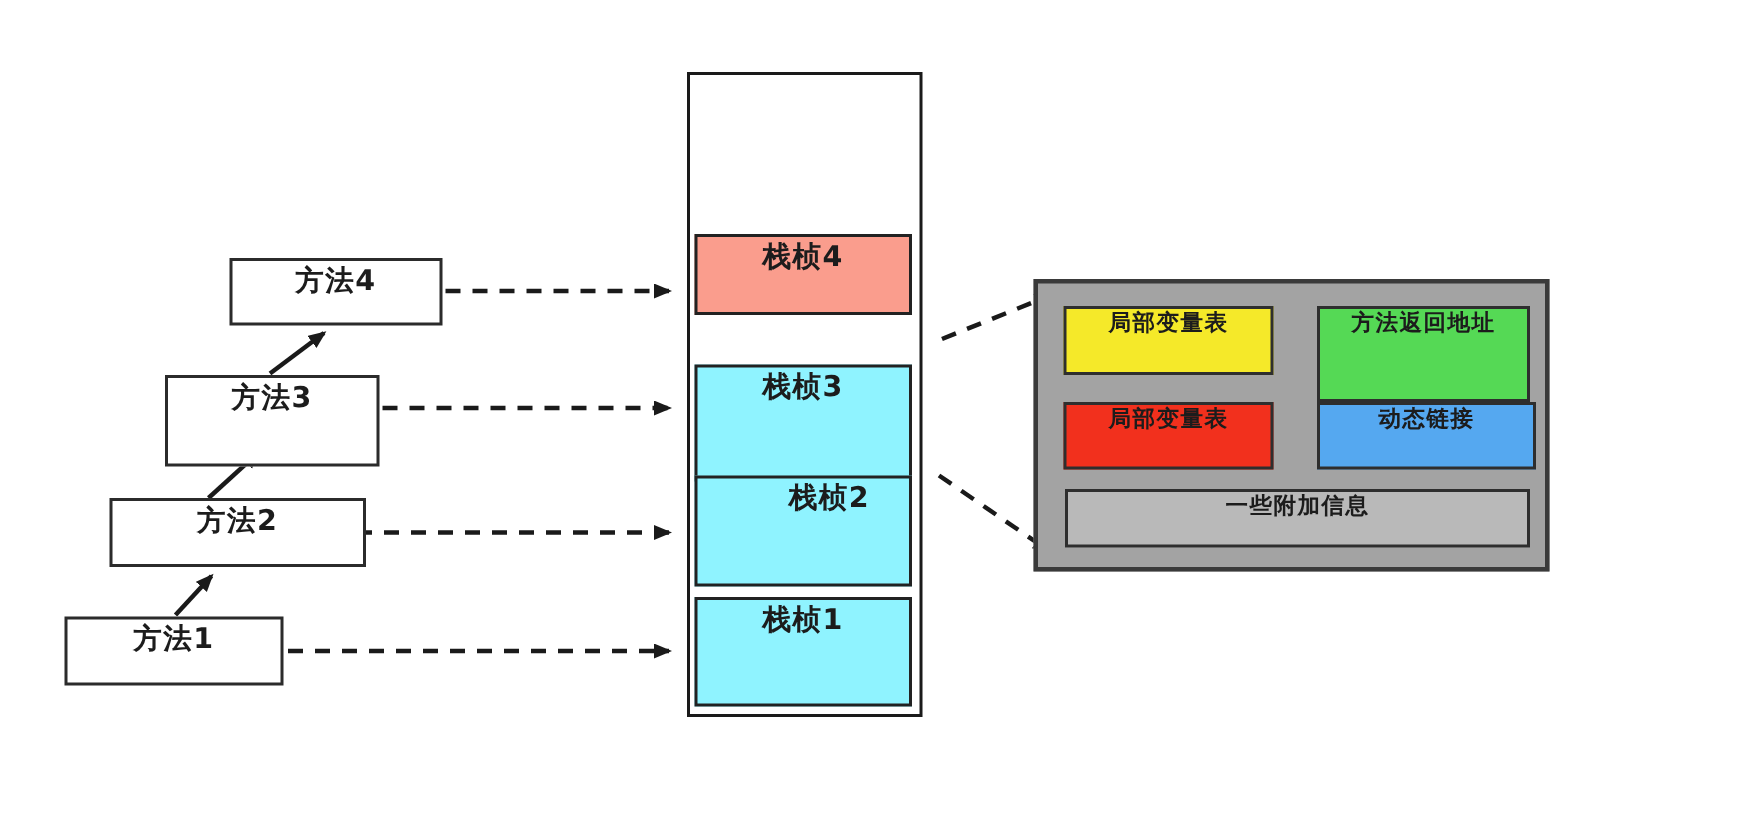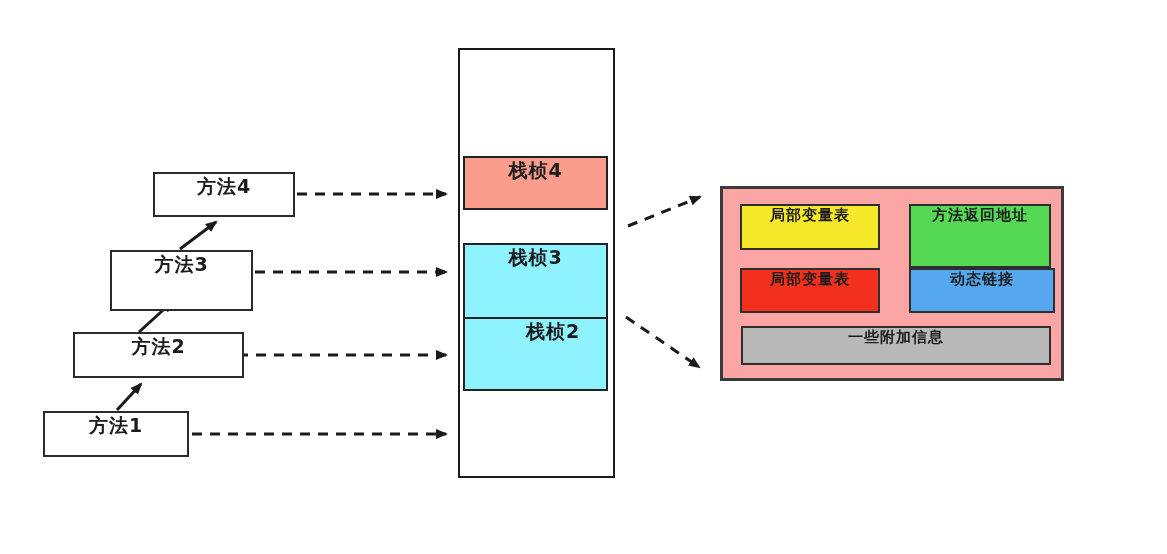--- a/index.html
+++ b/index.html
@@ -49,23 +49,23 @@
     left: 463px;
     width: 145px;
     border: 2px solid #222222;
     font-size: 19px;
   }
   .frame-current { background: #fa9d8d; }
   .frame-normal  { background: #8ff3ff; }
   .detail-panel {
     position: absolute;
     box-sizing: border-box;
-    left: 720px; top: 186px;
+    left: 689px; top: 186px;
     width: 344px; height: 195px;
-    background: #fca5a5;
+    background: #a3a3a3;
     border: 3px solid #3a3a3a;
   }
   .detail-cell {
     border: 2px solid #2e2e2e;
     font-size: 15px;
   }
   .c-yellow { background: #f5e929; }
   .c-green  { background: #55d955; }
   .c-red    { background: #f2301d; }
   .c-blue   { background: #55a8f0; }
@@ -113,20 +113,23 @@
 
   <div class="box stack-frame frame-current" style="top:156px; height:54px;">
     <span>栈桢4</span>
   </div>
   <div class="box stack-frame frame-normal" style="top:243px; height:78px;">
     <span>栈桢3</span>
   </div>
   <div class="box stack-frame frame-normal" style="top:317px; height:74px;padding-left:35px;">
     <span>栈桢2</span>
   </div>
+  <div class="box stack-frame frame-normal" style="top:398px; height:73px;">
+    <span>栈桢1</span>
+  </div>
 
   <div class="detail-panel">
     <div class="box detail-cell c-yellow" style="left:17px;  top:15px;  width:140px; height:46px;">
       <span>局部变量表</span>
     </div>
     <div class="box detail-cell c-green" style="left:186px; top:15px;  width:142px; height:64px;">
       <span>方法返回地址</span>
     </div>
     <div class="box detail-cell c-red" style="left:17px;  top:79px;  width:140px; height:45px;">
       <span>局部变量表</span>

